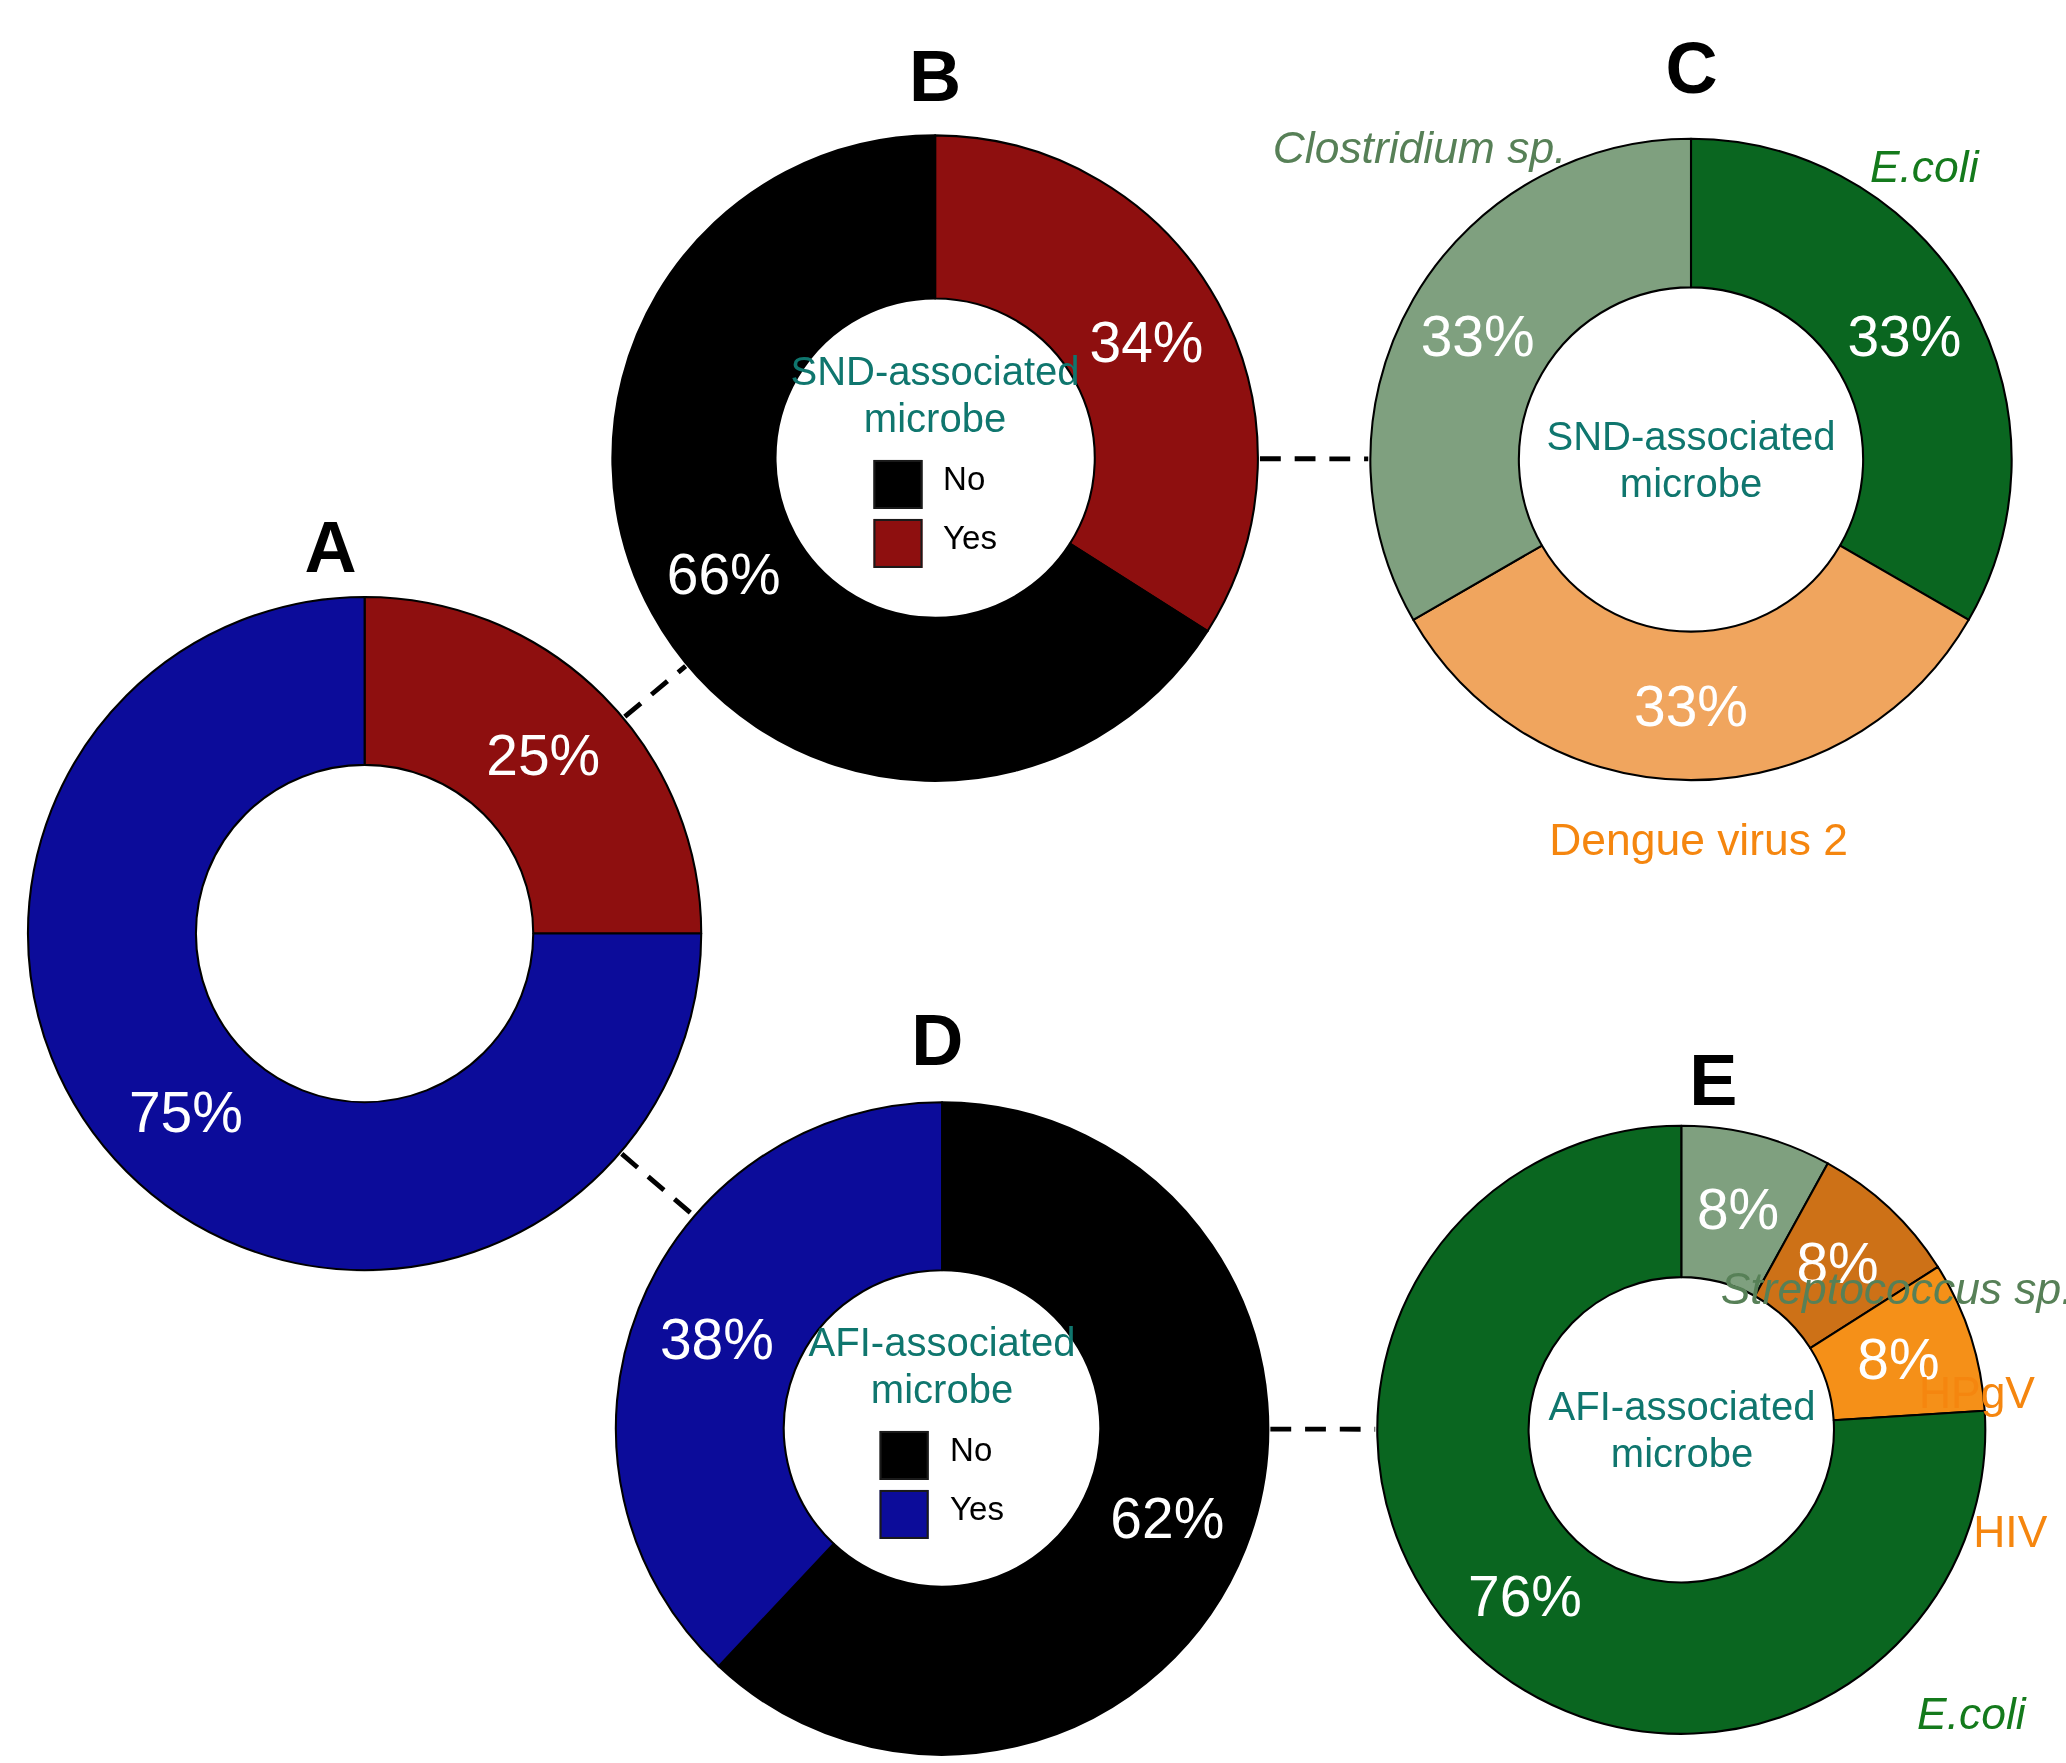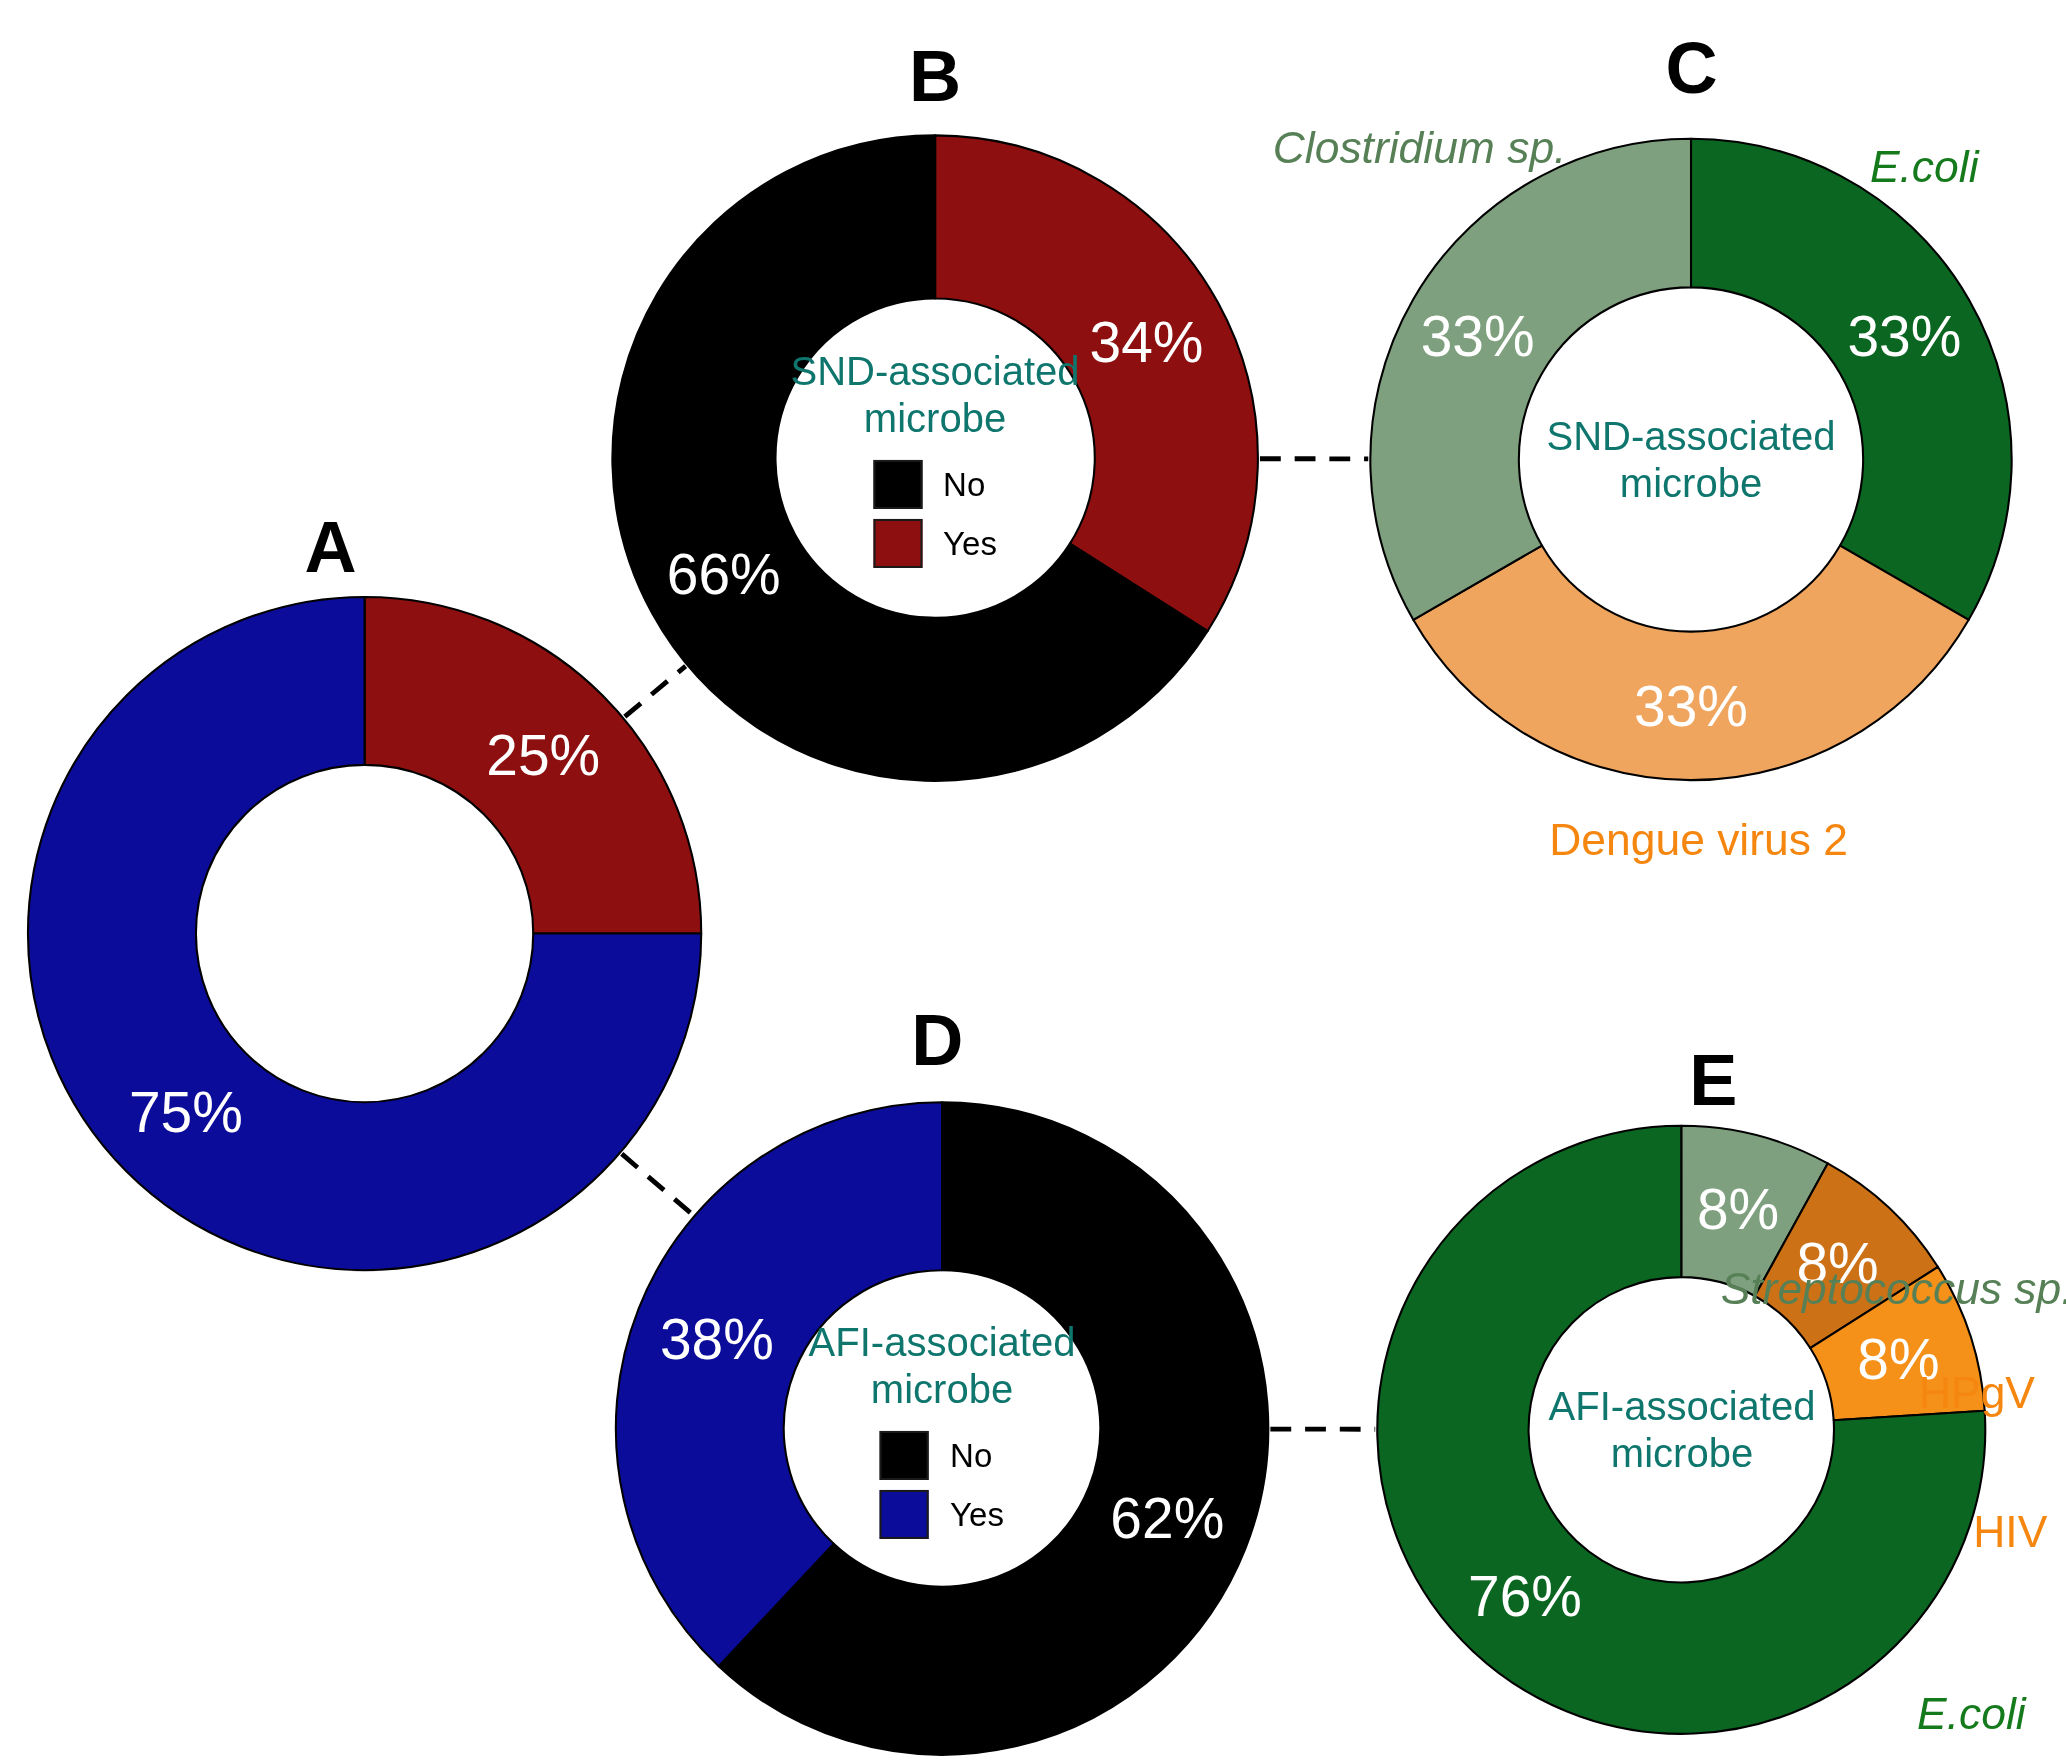--- a/index.html
+++ b/index.html
@@ -58,21 +58,21 @@
   }
   .legend {
     display: flex;
     flex-direction: column;
     margin-top: 21px;
   }
   .legend.legend-a { gap: 2.8px; margin-top: 26px; }
   .legend.legend-sm { gap: 9.7px; margin-top: 18px; }
   .legend-row {
     display: flex;
-    align-items: center;
+    align-items: flex-start;
     gap: 21px;
   }
   .swatch {
     display: inline-block;
     border: 2.1px solid #1a1a1a;
     box-sizing: border-box;
   }
   .legend-a .swatch { width: 58px; height: 58px; }
   .legend-sm .swatch { width: 49px; height: 49px; }
   .legend-label {

